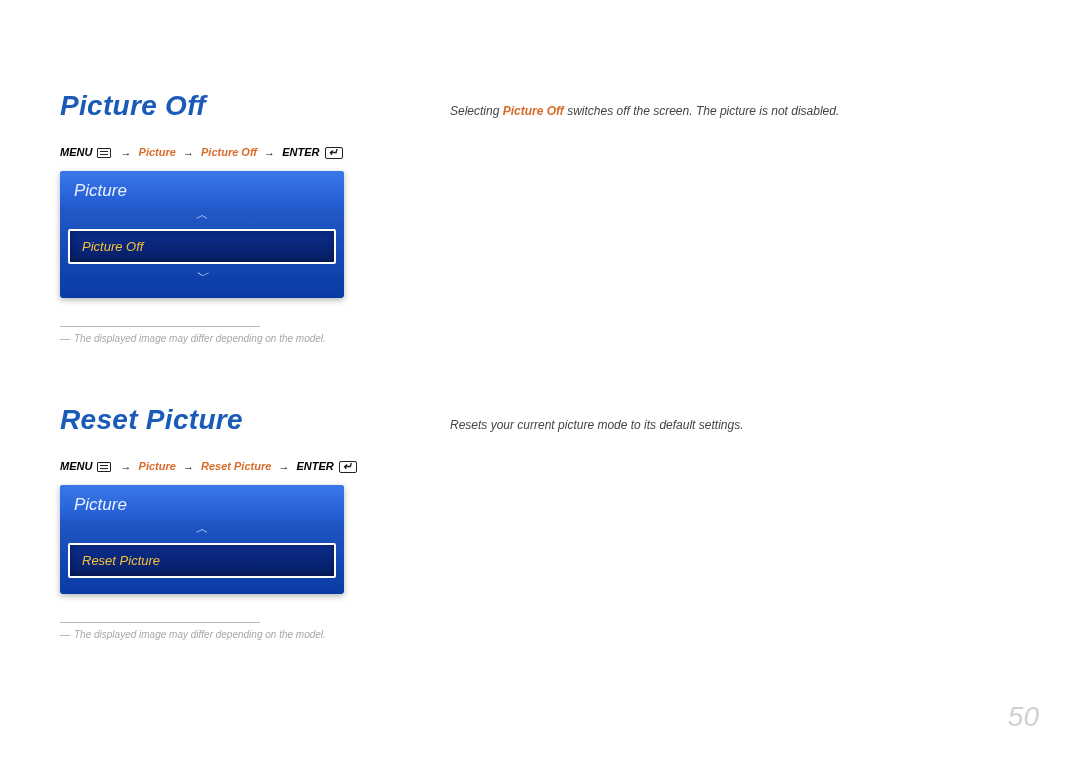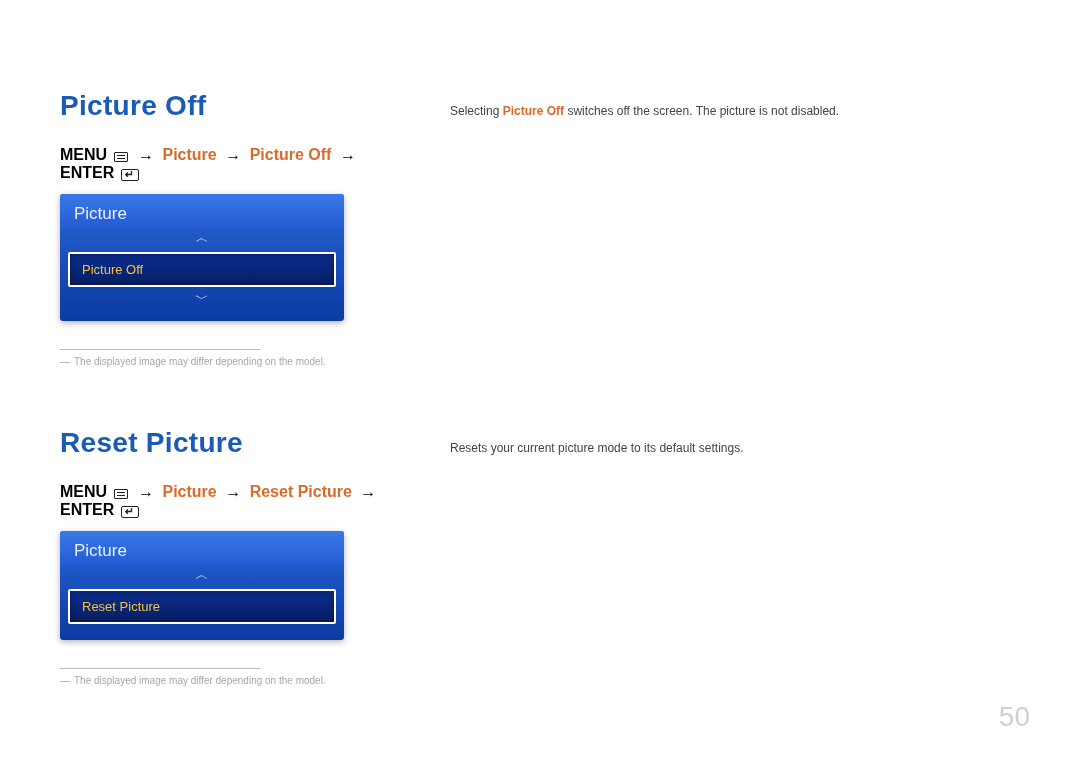--- a/index.html
+++ b/index.html
@@ -1,22 +1,22 @@
 <!DOCTYPE html>
 <html><head>
 <meta charset="utf-8">
 <style>
   * { box-sizing: border-box; margin: 0; padding: 0; }
   html, body { width: 1080px; height: 763px; background: #fff; font-family: "Segoe UI", Arial, sans-serif; color: #333; }
-  .page { position: relative; width: 1080px; height: 763px; padding: 90px 60px 40px 60px; }
+  .page { position: relative; width: 1080px; height: 763px; padding: 90px 60px 40px 60px; font-style: italic; }
   .section { display: flex; gap: 60px; margin-bottom: 60px; }
   .left-col { width: 330px; flex-shrink: 0; }
   .right-col { flex: 1; padding-top: 12px; font-size: 12px; line-height: 1.6; color: #444; }
   .section-title { font-size: 28px; font-weight: 600; color: #1a5bb8; margin-bottom: 24px; letter-spacing: 0.3px; }
-  .menu-path { font-size: 16px; font-weight: 700; color: #000; margin-bottom: 12px; }
+  .menu-path { font-size: 11px; font-weight: 700; color: #000; margin-bottom: 12px; }
   .menu-path .orange { color: #d96b2b; font-weight: 700; }
   .menu-icon {
     display: inline-block; vertical-align: -2px; width: 14px; height: 10px;
     border: 1px solid #222; border-radius: 1px; position: relative; margin: 0 2px;
   }
   .menu-icon:before, .menu-icon:after {
     content: ""; position: absolute; left: 2px; right: 2px; height: 1px; background: #222;
   }
   .menu-icon:before { top: 2px; }
   .menu-icon:after { bottom: 2px; }
@@ -43,21 +43,21 @@
   .osd-selected {
     margin: 4px 8px; padding: 8px 12px; font-size: 13px; color: #f5c23c;
     background: linear-gradient(to bottom, #0b2d8e 0%, #071e63 100%);
     border: 2px solid #ffffff; border-radius: 2px;
     box-shadow: inset 0 0 6px rgba(0,0,0,0.4);
   }
   .footnote-rule { width: 200px; border: none; border-top: 1px solid #bbb; margin: 28px 0 6px 0; }
   .footnote { font-size: 10px; color: #a7a7a7; }
   .footnote-dash { color: #a7a7a7; margin-right: 4px; }
   .page-number {
-    position: absolute; right: 50px; bottom: 30px; font-size: 28px; color: #d0d0d0; font-weight: 300;
+    position: absolute; right: 41px; bottom: 30px; font-size: 28px; color: #d0d0d0; font-weight: 300;
   }
   .highlight { color: #d96b2b; font-weight: 700; }
 </style>
 </head>
 <body>
 
 <div class="page">
 
   <div class="section">
     <div class="left-col">

